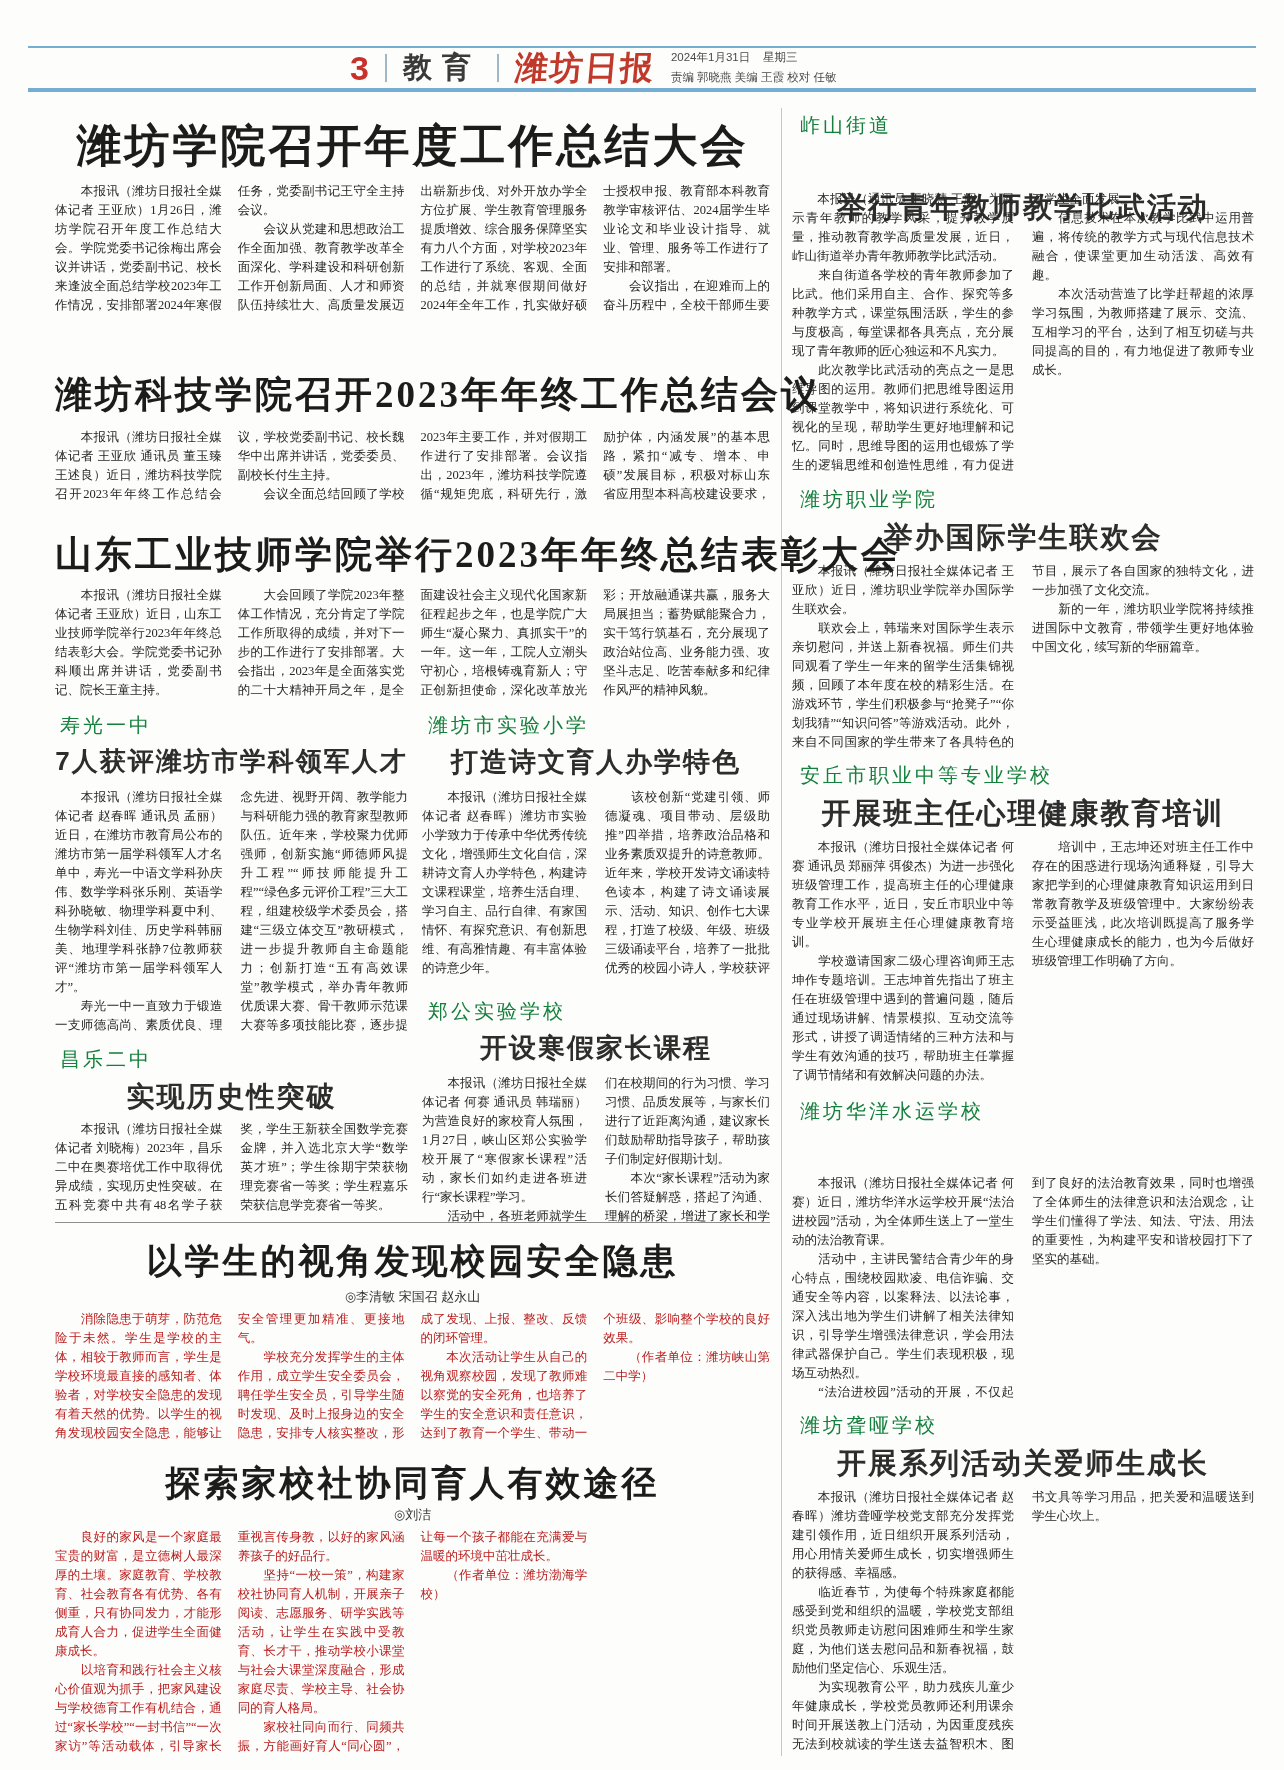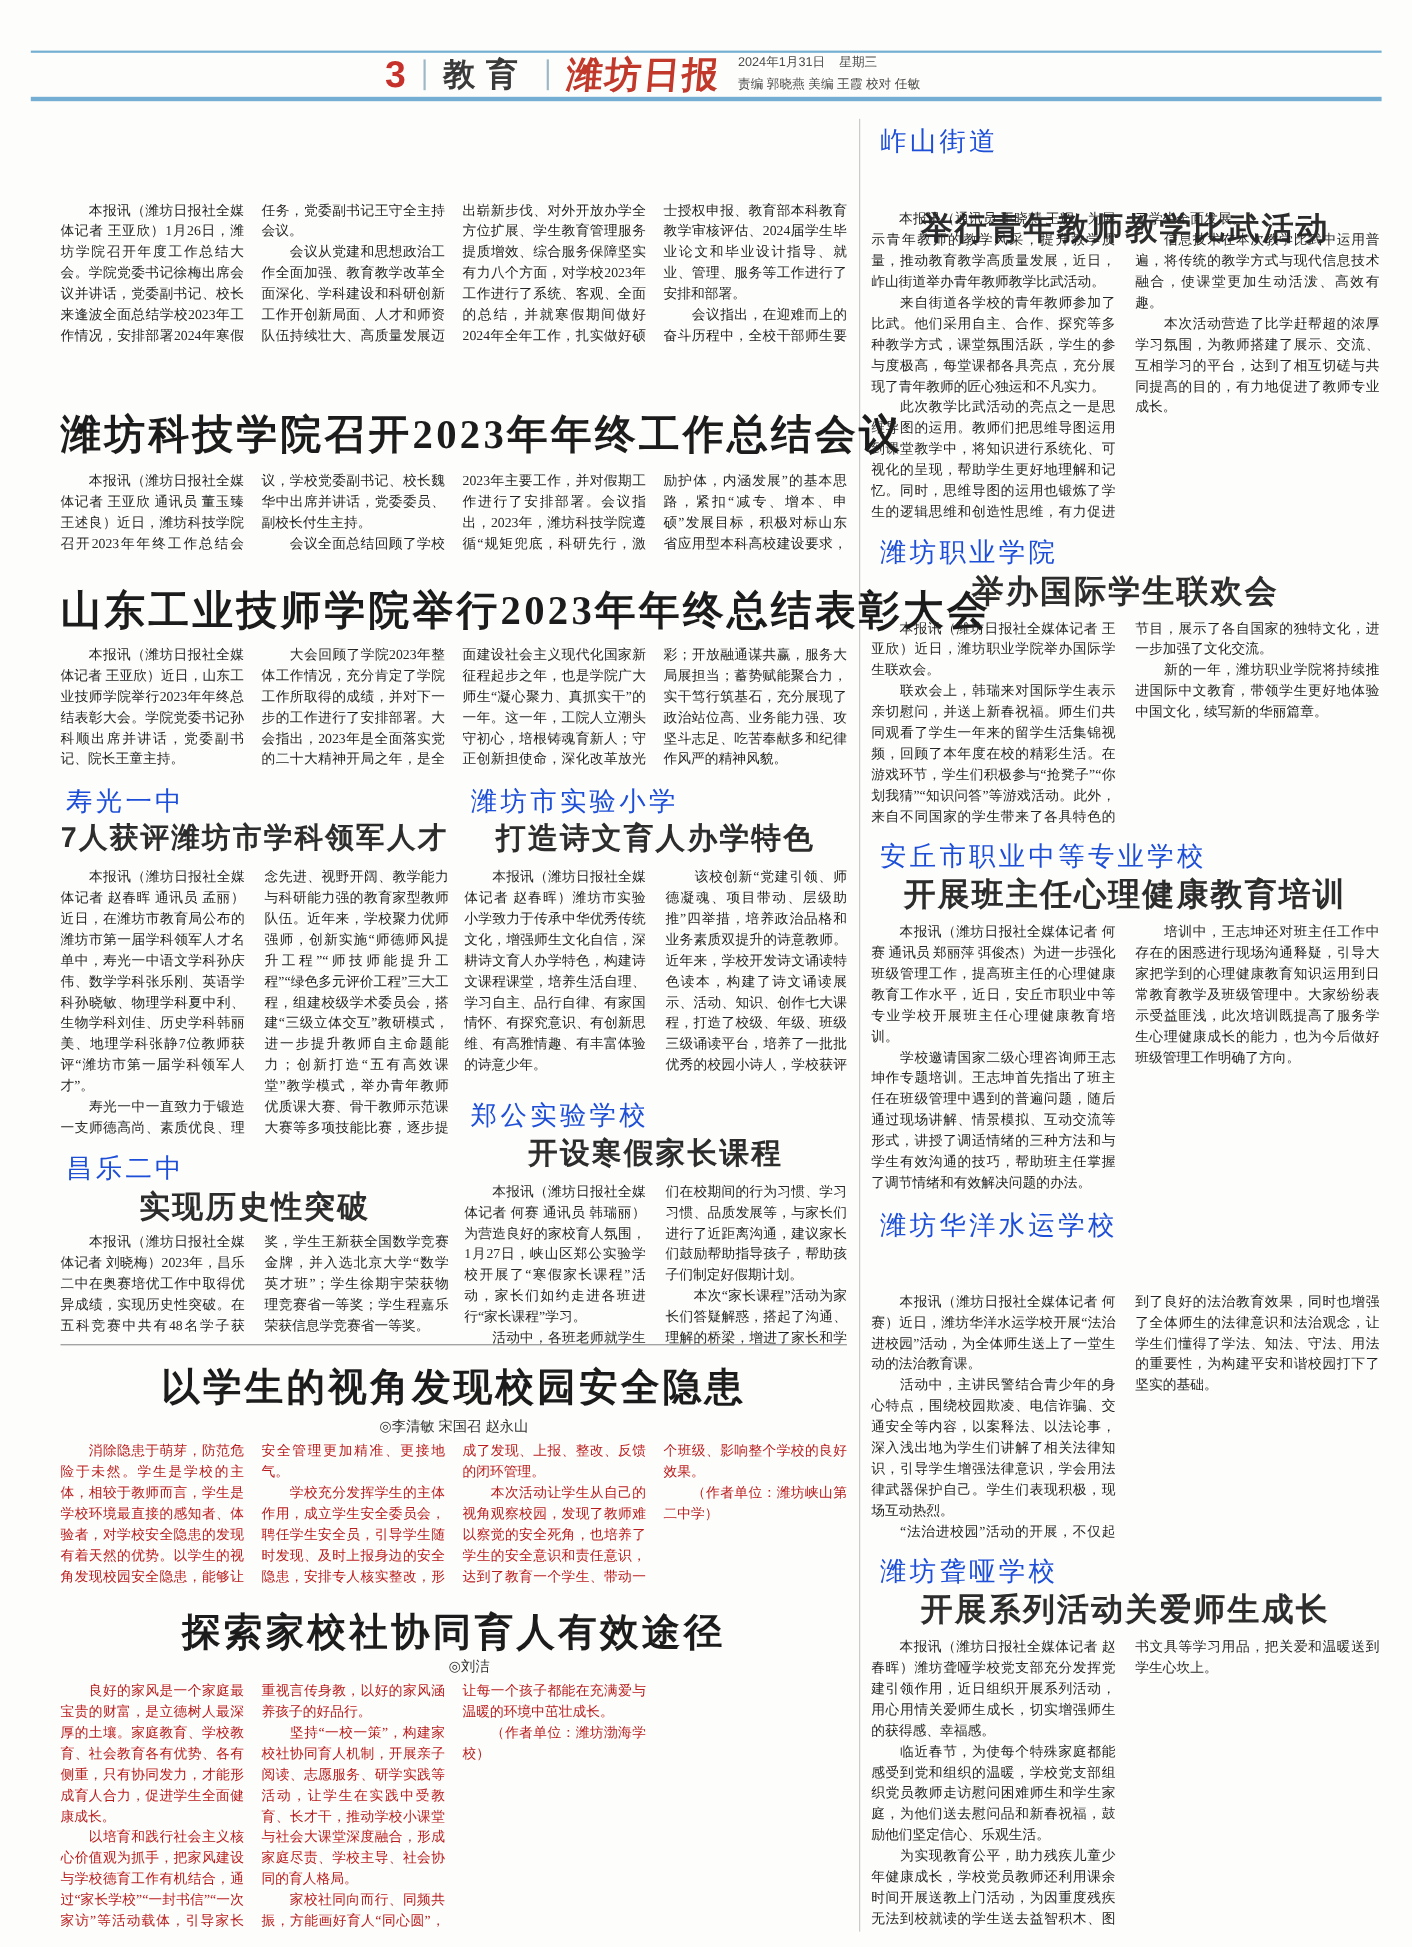--- a/index.html
+++ b/index.html
@@ -9,21 +9,21 @@
   .rule{background:#74aed2;}
   .hdr-row{display:flex;align-items:center;gap:16px;}
   .pageno{font-family:"Liberation Sans","DejaVu Sans",sans-serif;font-weight:700;font-size:34px;color:#c6322b;}
   .hdr-div{width:2px;height:28px;background:#9fb8c6;}
   .section-label{font-family:"Liberation Sans","DejaVu Sans",sans-serif;font-weight:700;font-size:29px;color:#3a3a3a;letter-spacing:10px;}
   .masthead{font-weight:900;font-size:33px;color:#c0392b;transform:skewX(-5deg);letter-spacing:2px;}
   .hdr-meta{font-family:"Liberation Sans","DejaVu Sans",sans-serif;font-size:11.5px;color:#4a4a4a;line-height:1.7;}
   .h-xl{font-weight:700;color:#1c1c1c;text-align:center;white-space:nowrap;letter-spacing:3px;margin:0;}
   .h-md{font-family:"Liberation Sans","DejaVu Sans",sans-serif;font-weight:700;color:#2d2d2d;text-align:center;
         white-space:nowrap;letter-spacing:2px;margin:0;}
-  .kicker{font-family:"Liberation Sans","DejaVu Sans",sans-serif;font-size:24px;color:#1d4ed8;letter-spacing:3px;}
+  .kicker{font-family:"Liberation Sans","DejaVu Sans",sans-serif;font-size:20px;color:#15803d;letter-spacing:3px;}
   .body-text{font-size:12.5px;line-height:19px;color:#262626;text-align:justify;white-space:pre-line;
              column-fill:auto;overflow:hidden;}
   .cols-4{column-count:4;column-gap:16px;}
   .cols-2{column-count:2;column-gap:18px;}
   .byline{text-align:center;font-family:"Liberation Sans","DejaVu Sans",sans-serif;font-size:13px;color:#333;}
   .feature .body-text{color:#b91c1c;}
   .vline{background:#c6c6c6;}
   .hline{background:#8d8d8d;}
 </style>
 </head>
@@ -42,20 +42,21 @@
     <span class="masthead">潍坊日报</span>
     <span class="hdr-meta">
       <span>2024年1月31日</span>&nbsp;&nbsp;&nbsp;
       <span>星期三</span><br>
       <span>责编 郭晓燕 美编 王霞 校对 任敏</span>
     </span>
   </div>
 
   <div class="abs vline" style="left:781px;top:108px;width:1px;height:1648px;"></div>
 
+  <h1 class="abs h-xl" style="left:55px;top:116px;width:715px;font-size:45px;">潍坊学院召开年度工作总结大会</h1>
   <div class="abs body-text cols-4" style="left:55px;top:182px;width:715px;height:150px;">　　本报讯（潍坊日报社全媒体记者 王亚欣）1月26日，潍坊学院召开年度工作总结大会。学院党委书记徐梅出席会议并讲话，党委副书记、校长来逢波全面总结学校2023年工作情况，安排部署2024年寒假任务，党委副书记王守全主持会议。
 　　会议从党建和思想政治工作全面加强、教育教学改革全面深化、学科建设和科研创新工作开创新局面、人才和师资队伍持续壮大、高质量发展迈出崭新步伐、对外开放办学全方位扩展、学生教育管理服务提质增效、综合服务保障坚实有力八个方面，对学校2023年工作进行了系统、客观、全面的总结，并就寒假期间做好2024年全年工作，扎实做好硕士授权申报、教育部本科教育教学审核评估、2024届学生毕业论文和毕业设计指导、就业、管理、服务等工作进行了安排和部署。
 　　会议指出，在迎难而上的奋斗历程中，全校干部师生要以更加优良的工作作风担当作为，以更加昂扬的精神状态踔厉奋发，为建设高水平应用型大学目标任务而不懈努力。
 　　会上，与会领导为获得先进集体和先进个人代表颁奖，相关职能部门负责人、二级学院代表先后发言。</div>
 
   <h1 class="abs h-xl" style="left:55px;top:370px;width:715px;font-size:37px;">潍坊科技学院召开2023年年终工作总结会议</h1>
   <div class="abs body-text cols-4" style="left:55px;top:428px;width:715px;height:88px;">　　本报讯（潍坊日报社全媒体记者 王亚欣 通讯员 董玉臻 王述良）近日，潍坊科技学院召开2023年年终工作总结会议，学校党委副书记、校长魏华中出席并讲话，党委委员、副校长付生主持。
 　　会议全面总结回顾了学校2023年主要工作，并对假期工作进行了安排部署。会议指出，2023年，潍坊科技学院遵循“规矩兜底，科研先行，激励护体，内涵发展”的基本思路，紧扣“减专、增本、申硕”发展目标，积极对标山东省应用型本科高校建设要求，全面深化教育改革，持续提升教学质量，在各方面取得了显著成效。2024年是学校申硕评估关键之年，也是潍坊科技学院建校40周年。会议强调，潍科人要充分发扬担当精神、创业精神、艰苦奋斗精神，争先进位、应势而为，朝着省内有地位、全国有影响的应用型品质本科高校目标不懈奋斗，为加快建设教育强国作出潍科人新的更大贡献。</div>
 
   <h1 class="abs h-xl" style="left:55px;top:530px;width:715px;font-size:37px;">山东工业技师学院举行2023年年终总结表彰大会</h1>
@@ -92,21 +93,21 @@
     <h2 class="abs h-xl" style="left:55px;top:1238px;width:715px;font-size:35px;">以学生的视角发现校园安全隐患</h2>
     <div class="abs byline" style="left:55px;top:1288px;width:715px;">◎李清敏 宋国召 赵永山</div>
     <div class="abs body-text cols-4" style="left:55px;top:1310px;width:715px;height:138px;">　　消除隐患于萌芽，防范危险于未然。学生是学校的主体，相较于教师而言，学生是学校环境最直接的感知者、体验者，对学校安全隐患的发现有着天然的优势。以学生的视角发现校园安全隐患，能够让安全管理更加精准、更接地气。
 　　学校充分发挥学生的主体作用，成立学生安全委员会，聘任学生安全员，引导学生随时发现、及时上报身边的安全隐患，安排专人核实整改，形成了发现、上报、整改、反馈的闭环管理。
 　　本次活动让学生从自己的视角观察校园，发现了教师难以察觉的安全死角，也培养了学生的安全意识和责任意识，达到了教育一个学生、带动一个班级、影响整个学校的良好效果。
 　　（作者单位：潍坊峡山第二中学）</div>
   </div>
 
   <div class="feature">
     <h2 class="abs h-xl" style="left:55px;top:1460px;width:715px;font-size:35px;">探索家校社协同育人有效途径</h2>
-    <div class="abs byline" style="left:69px;top:1506px;width:715px;">◎刘洁</div>
+    <div class="abs byline" style="left:55px;top:1506px;width:715px;">◎刘洁</div>
     <div class="abs body-text cols-4" style="left:55px;top:1528px;width:715px;height:228px;">　　良好的家风是一个家庭最宝贵的财富，是立德树人最深厚的土壤。家庭教育、学校教育、社会教育各有优势、各有侧重，只有协同发力，才能形成育人合力，促进学生全面健康成长。
 　　以培育和践行社会主义核心价值观为抓手，把家风建设与学校德育工作有机结合，通过“家长学校”“一封书信”“一次家访”等活动载体，引导家长重视言传身教，以好的家风涵养孩子的好品行。
 　　坚持“一校一策”，构建家校社协同育人机制，开展亲子阅读、志愿服务、研学实践等活动，让学生在实践中受教育、长才干，推动学校小课堂与社会大课堂深度融合，形成家庭尽责、学校主导、社会协同的育人格局。
 　　家校社同向而行、同频共振，方能画好育人“同心圆”，让每一个孩子都能在充满爱与温暖的环境中茁壮成长。
 　　（作者单位：潍坊渤海学校）</div>
   </div>
 
   <div class="abs kicker" style="left:800px;top:112px;">岞山街道</div>
   <h2 class="abs h-md" style="left:792px;top:144px;width:462px;font-size:29px;margin-top:44px;">举行青年教师教学比武活动</h2>
   <div class="abs body-text cols-2" style="left:792px;top:190px;width:462px;height:290px;">　　本报讯（通讯员 王晓慧 王辉）为展示青年教师的教学风采，提升教学质量，推动教育教学高质量发展，近日，岞山街道举办青年教师教学比武活动。

